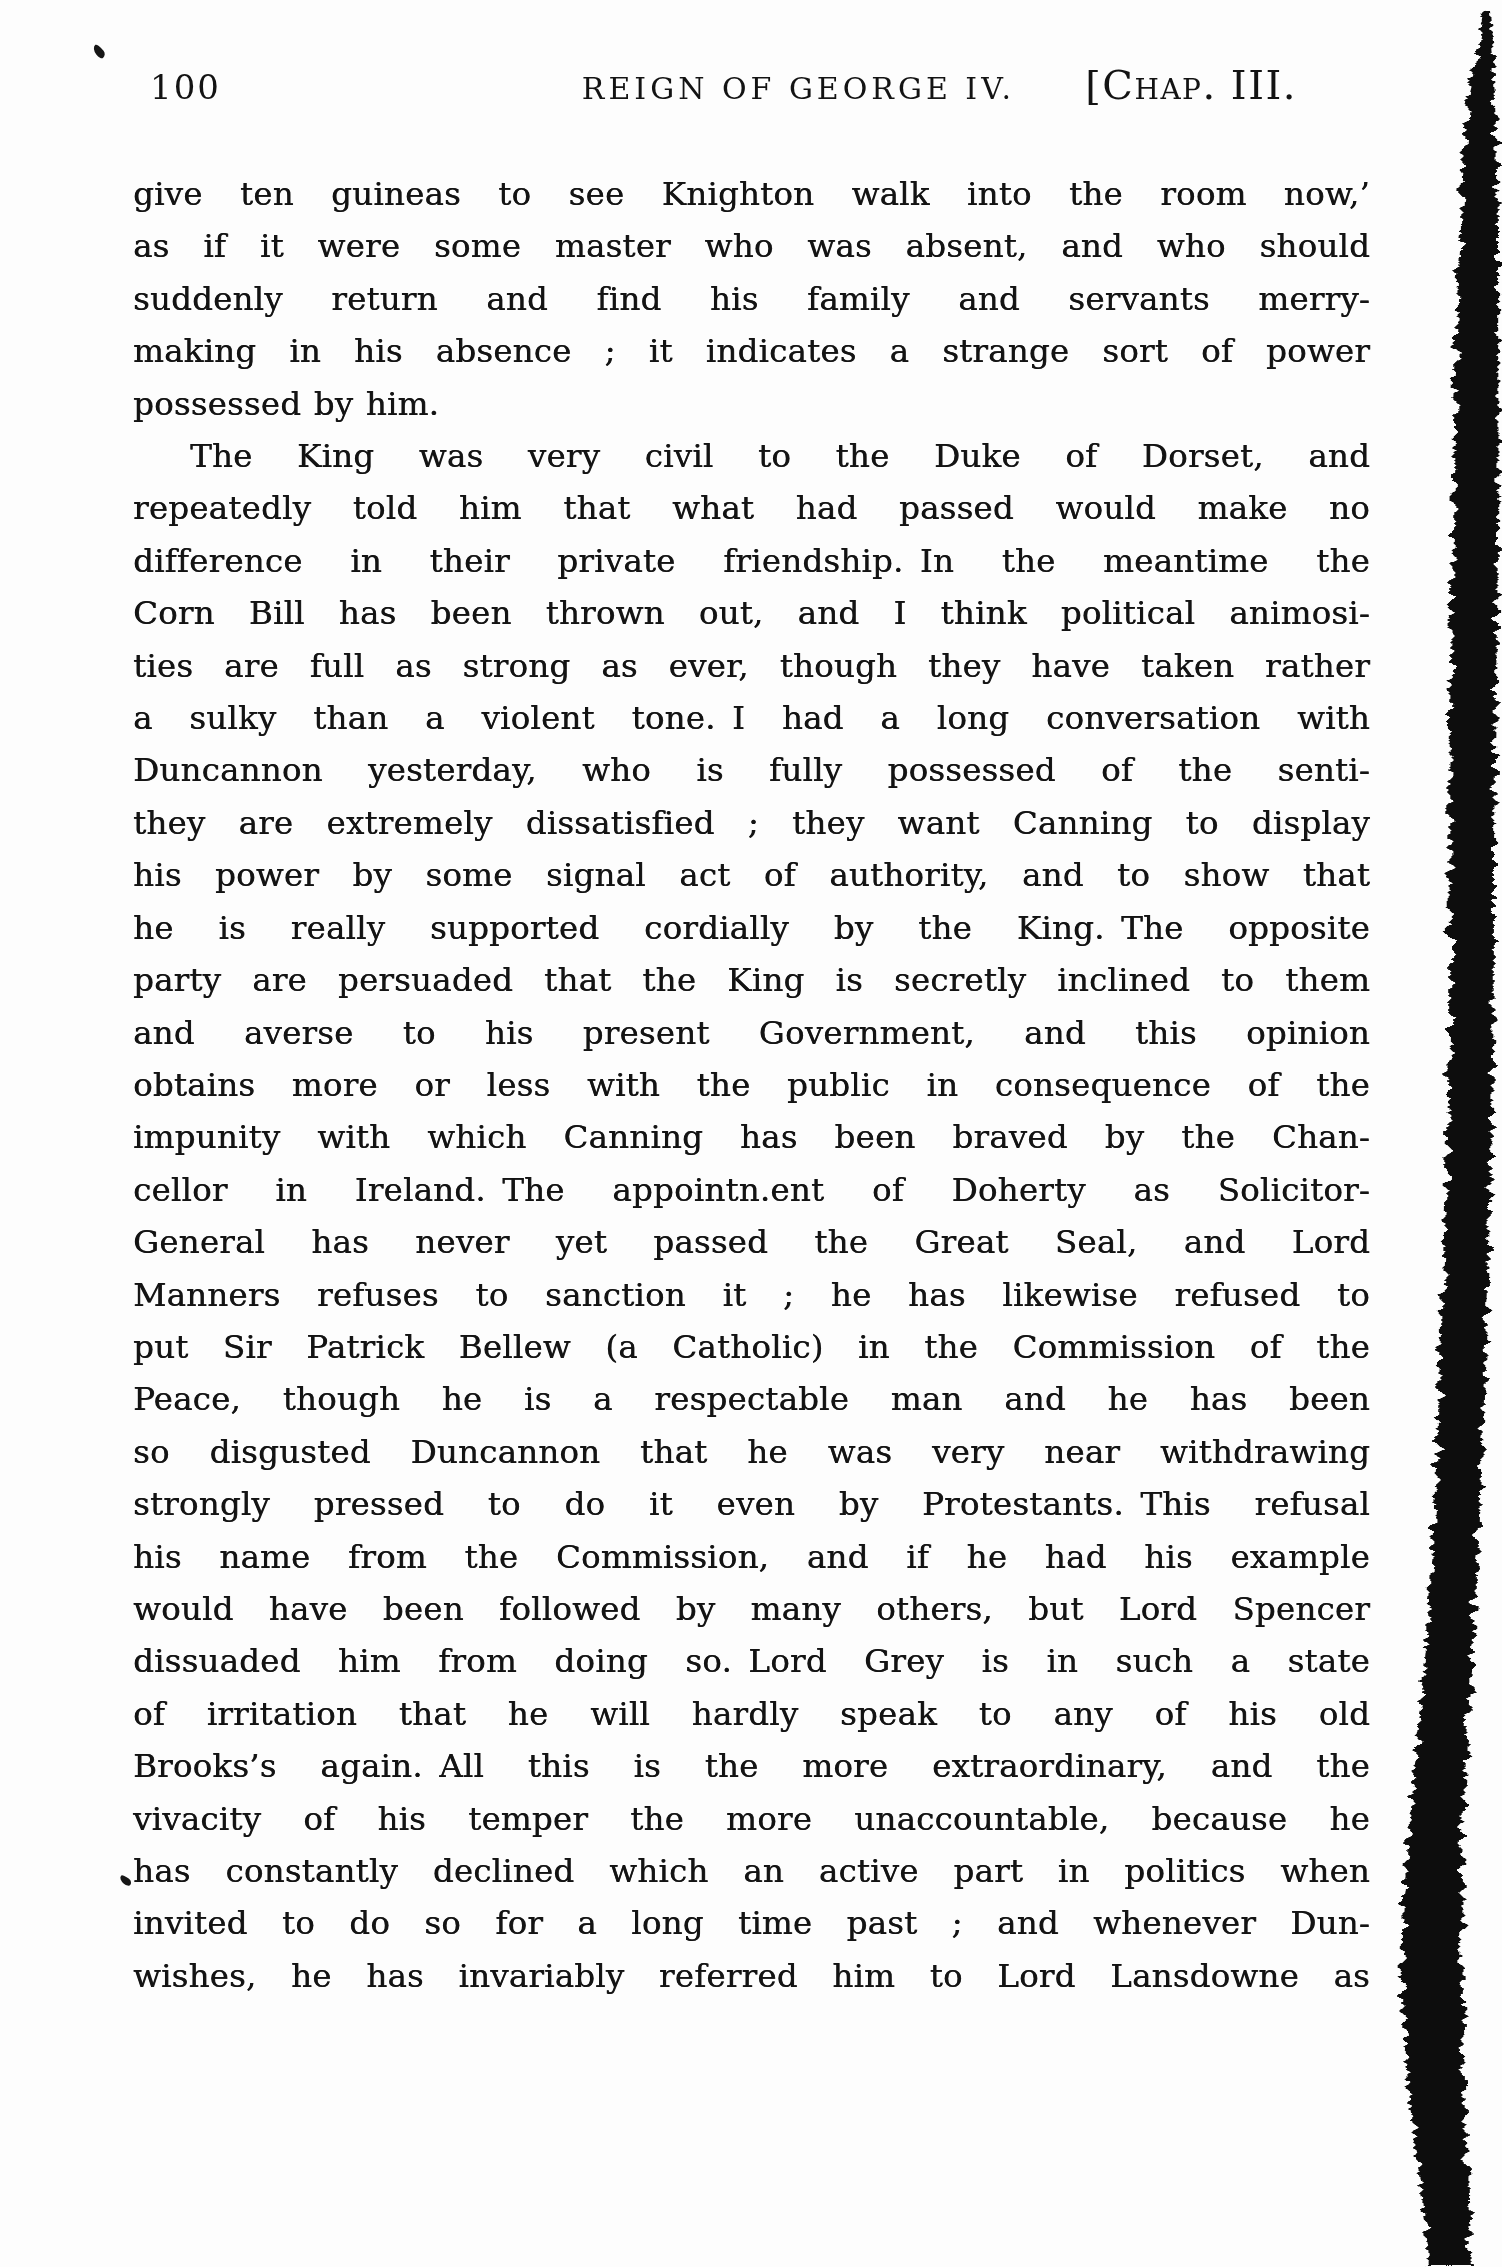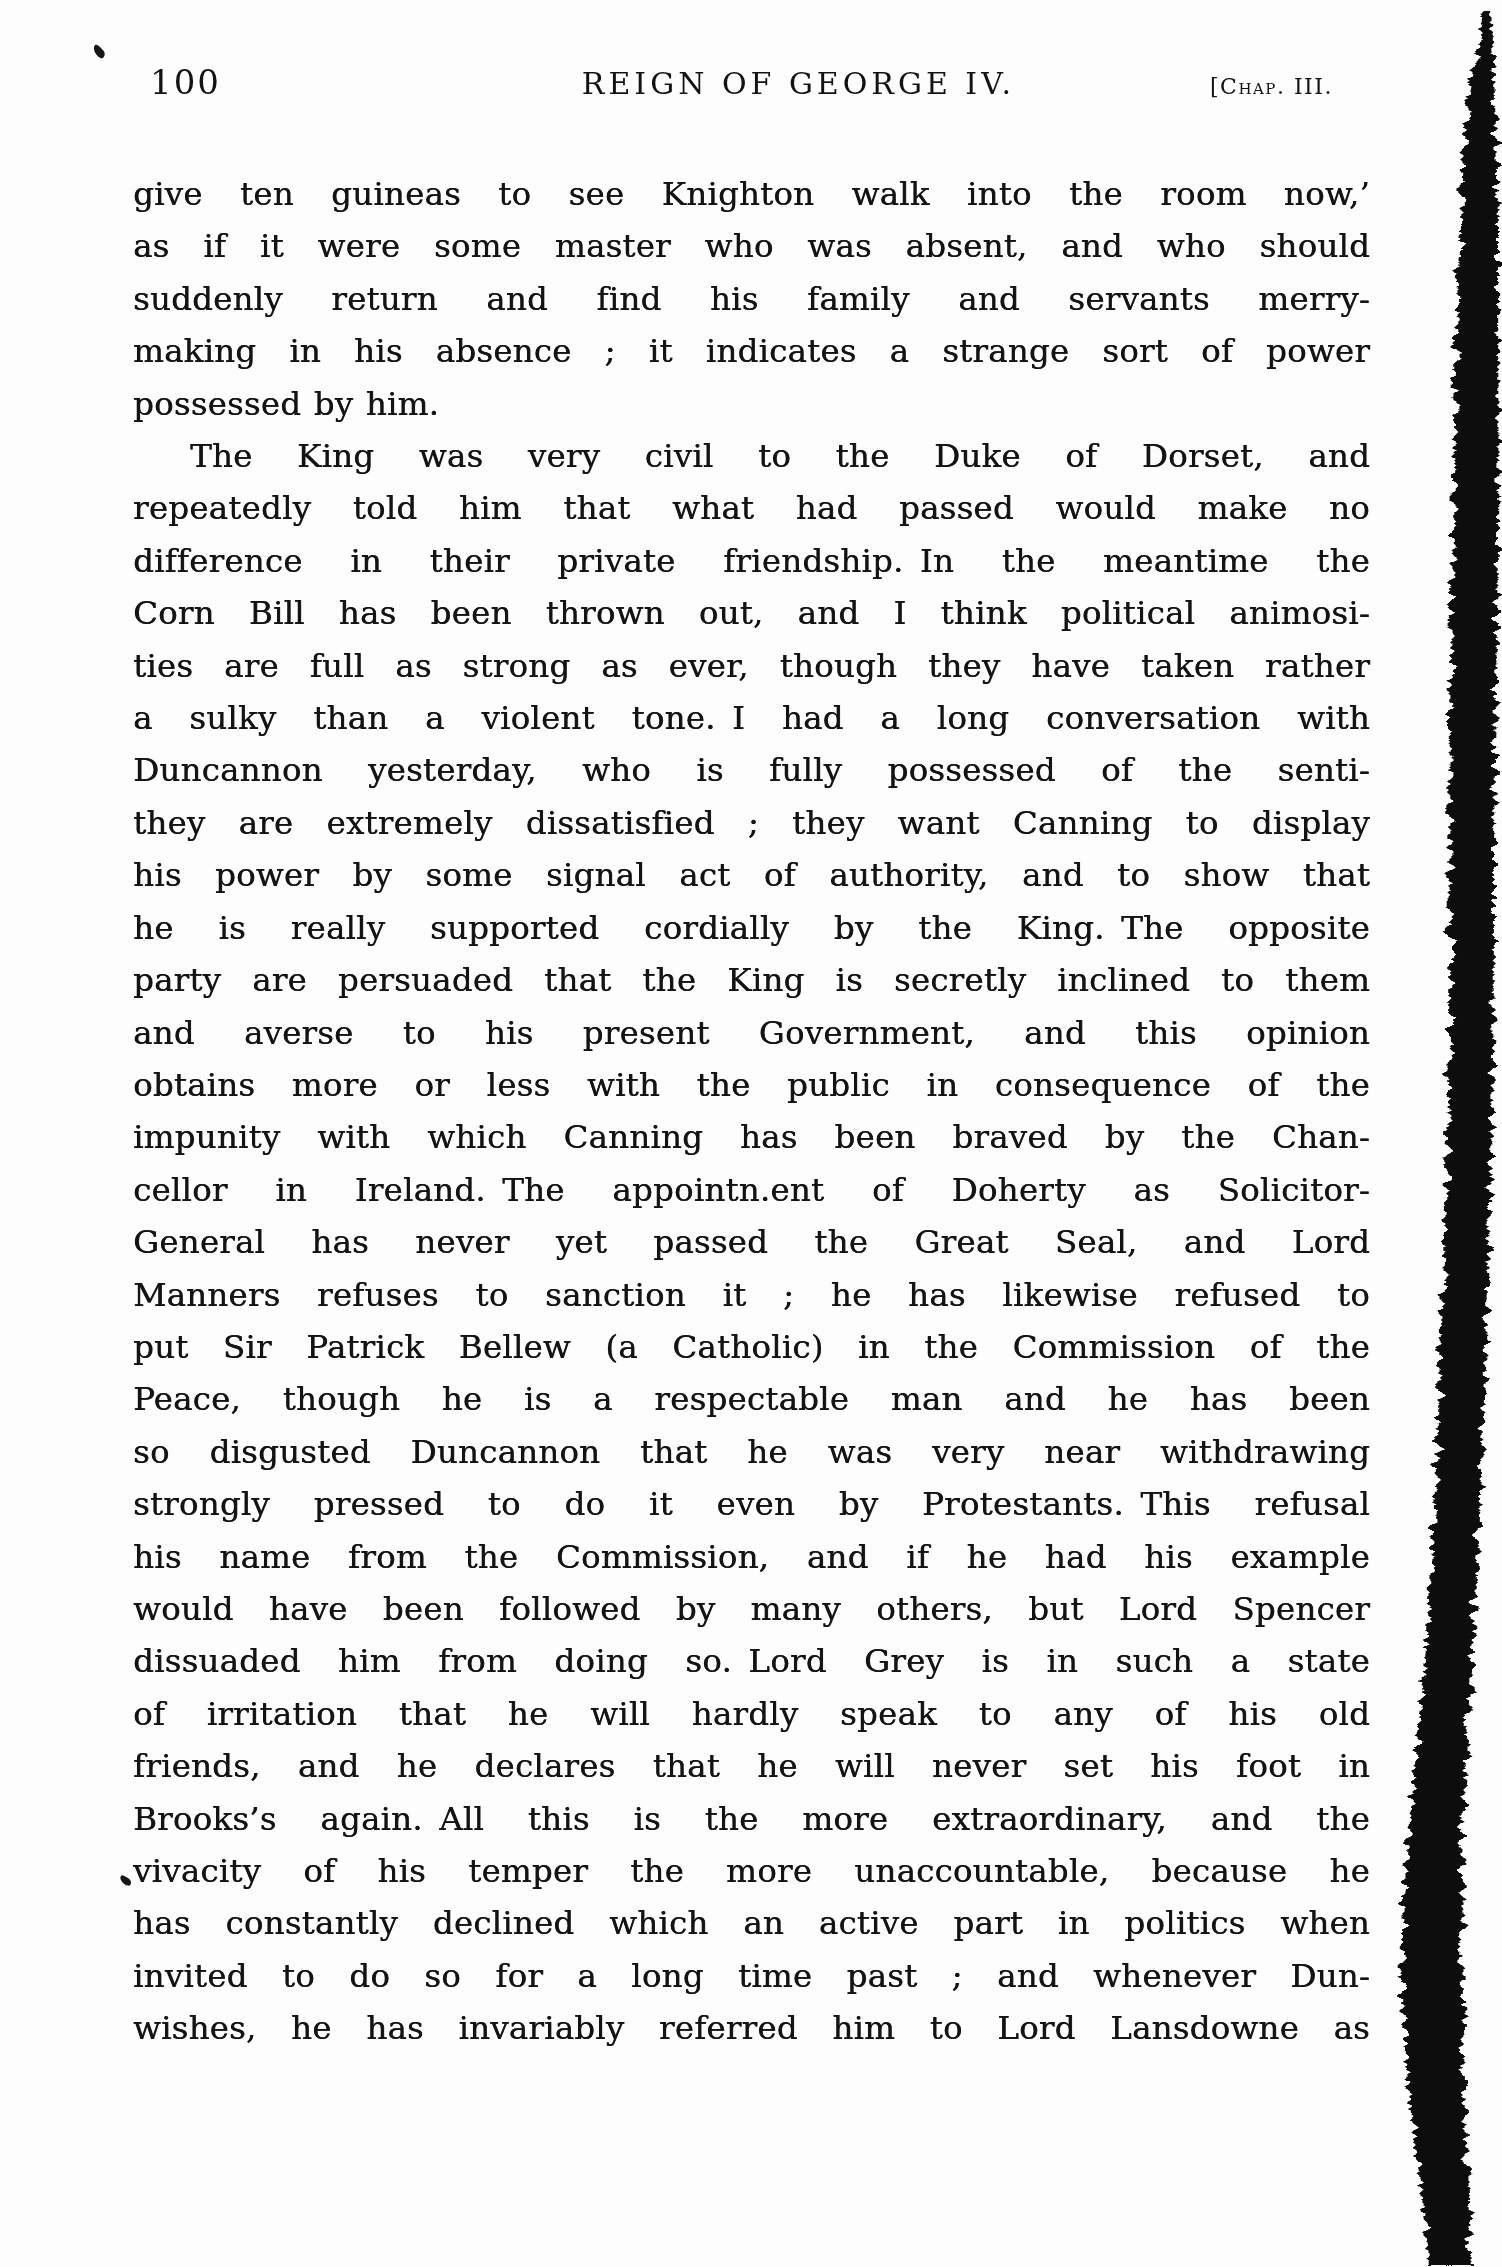--- a/index.html
+++ b/index.html
@@ -29,24 +29,24 @@
     letter-spacing: 2px;
   }
   .running-title {
     justify-self: center;
     font-size: 30px;
     letter-spacing: 4px;
     margin-left: 60px; 
   }
   .chapter-label {
     justify-self: end;
-    font-size: 22px;
+    font-size: 40px;
     font-variant: small-caps;
     letter-spacing: 1.5px;
-    margin-right: 54px;
+    margin-right: 90px;
   }
   
   .body-text {
     position: absolute;
     top: 168px; left: 133px; width: 1237px;
     font-size: 32.5px;
     line-height: 52.4px;
     word-spacing: 2px;
     letter-spacing: 0.2px;
     text-shadow: 0.4px 0.35px 0.35px rgba(10,10,10,0.85);
@@ -111,21 +111,20 @@
         <div class="line">General has never yet passed the Great Seal, and Lord</div>
         <div class="line">Manners refuses to sanction it ; he has likewise refused to</div>
         <div class="line">put Sir Patrick Bellew (a Catholic) in the Commission of the</div>
         <div class="line">Peace, though he is a respectable man and he has been</div>
         <div class="line">so disgusted Duncannon that he was very near withdrawing</div>
         <div class="line">strongly pressed to do it even by Protestants. This refusal</div>
         <div class="line">his name from the Commission, and if he had his example</div>
         <div class="line">would have been followed by many others, but Lord Spencer</div>
         <div class="line">dissuaded him from doing so. Lord Grey is in such a state</div>
         <div class="line">of irritation that he will hardly speak to any of his old</div>
-        <div class="line">friends, and he declares that he will never set his foot in</div>
         <div class="line">Brooks’s again. All this is the more extraordinary, and the</div>
         <div class="line">vivacity of his temper the more unaccountable, because he</div>
         <div class="line">has constantly declined which an active part in politics when</div>
         <div class="line">invited to do so for a long time past ; and whenever Dun-</div>
         <div class="line">wishes, he has invariably referred him to Lord Lansdowne as</div>
       </div>
     </div>
 
   <svg class="binding-svg" viewBox="0 0 1502 2267" xmlns="http://www.w3.org/2000/svg" aria-hidden="true">
     <defs>

